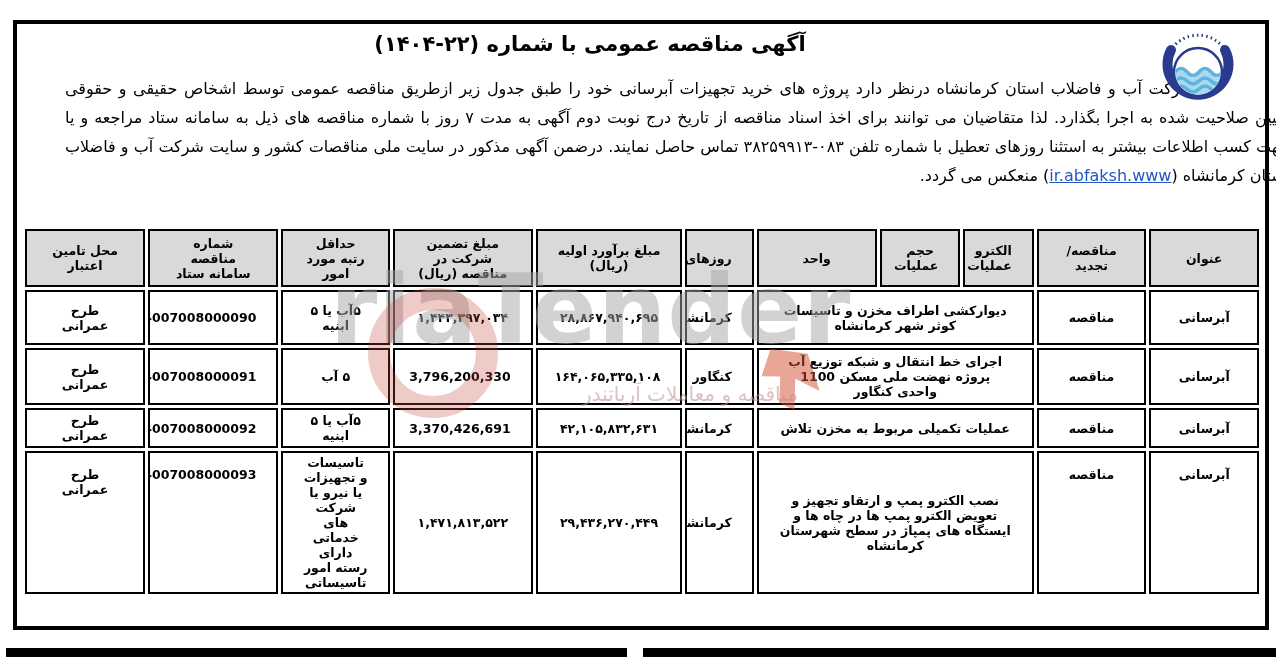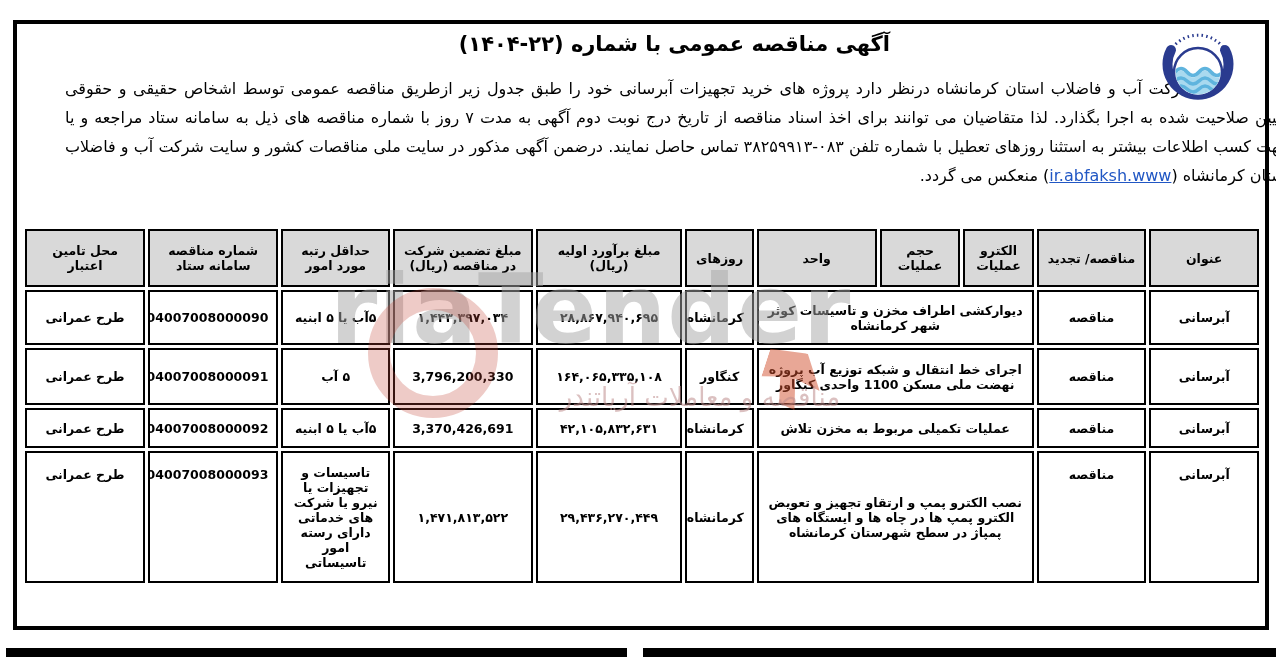--- a/index.html
+++ b/index.html
@@ -4,46 +4,46 @@
 <style>
   html,body{margin:0;padding:0;background:#fff;}
   body{position:relative;width:1276px;height:657px;overflow:hidden;
        font-family:"DejaVu Sans",sans-serif;color:#000;}
 
   .frame{position:absolute;left:13px;top:20px;width:1256px;height:610px;
          border:4px solid #000;box-sizing:border-box;background:#fff;}
 
   .logo{position:absolute;left:1150px;top:24px;width:96px;height:88px;z-index:3;}
 
-  .page-title{position:absolute;top:32px;left:290px;width:600px;
+  .page-title{position:absolute;top:32px;left:290px;width:600px;text-align:center;
               direction:rtl;font-size:21px;font-weight:bold;z-index:2;}
 
   .intro{position:absolute;top:74px;left:26px;width:1224px;direction:rtl;unicode-bidi:plaintext;
          text-align:justify;font-size:16px;line-height:29px;text-indent:95px;z-index:2;margin-left:39px;}
   .intro .site-link{color:#2157c4;text-decoration:underline;unicode-bidi:embed;direction:ltr;}
 
   .tender-table{position:absolute;top:226px;left:22px;z-index:1;
                 border-collapse:separate;border-spacing:3px;direction:rtl;
                 table-layout:fixed;width:1240px;}
   .tender-table th,.tender-table td{border:2px solid #000;text-align:center;vertical-align:middle;
-                padding:2px 8px;font-size:12.5px;font-weight:bold;background:#fff;
+                padding:2px 20px;font-size:12.5px;font-weight:bold;background:#fff;
                 overflow:hidden;}
   .tender-table th{background:#d9d9d9;}
   .tender-table .num{font-size:12.5px;}
 
   .wm{position:absolute;pointer-events:none;z-index:4;}
   .wm-latin{left:330px;top:254px;font-size:96px;font-weight:bold;letter-spacing:1px;
             color:rgba(165,165,165,0.5);white-space:nowrap;}
   .wm-ring{left:368px;top:288px;width:130px;height:130px;border-radius:50%;
            border:22px solid rgba(195,70,55,0.28);box-sizing:border-box;}
   .wm-arrow{left:762px;top:350px;width:60px;height:58px;background:rgba(210,80,45,0.5);
             clip-path:polygon(0 12%,62% 0,100% 55%,55% 48%,70% 100%,42% 96%,30% 52%,0 62%);
             transform:rotate(18deg);}
-  .wm-fa{left:360px;top:382px;width:680px;direction:rtl;text-align:center;
-         font-size:26px;letter-spacing:13px;color:rgba(190,140,140,0.55);white-space:nowrap;}
+  .wm-fa{left:350px;top:382px;width:680px;direction:rtl;text-align:center;
+         font-size:20px;letter-spacing:13px;color:rgba(190,140,140,0.55);white-space:nowrap;}
 
   .bottom-bar{position:absolute;top:648px;height:9px;background:#000;}
   .bottom-bar.left{left:6px;width:621px;}
   .bottom-bar.right{left:643px;width:633px;}
 </style>
 </head>
 <body>
 
 <div class="frame"></div>
 

